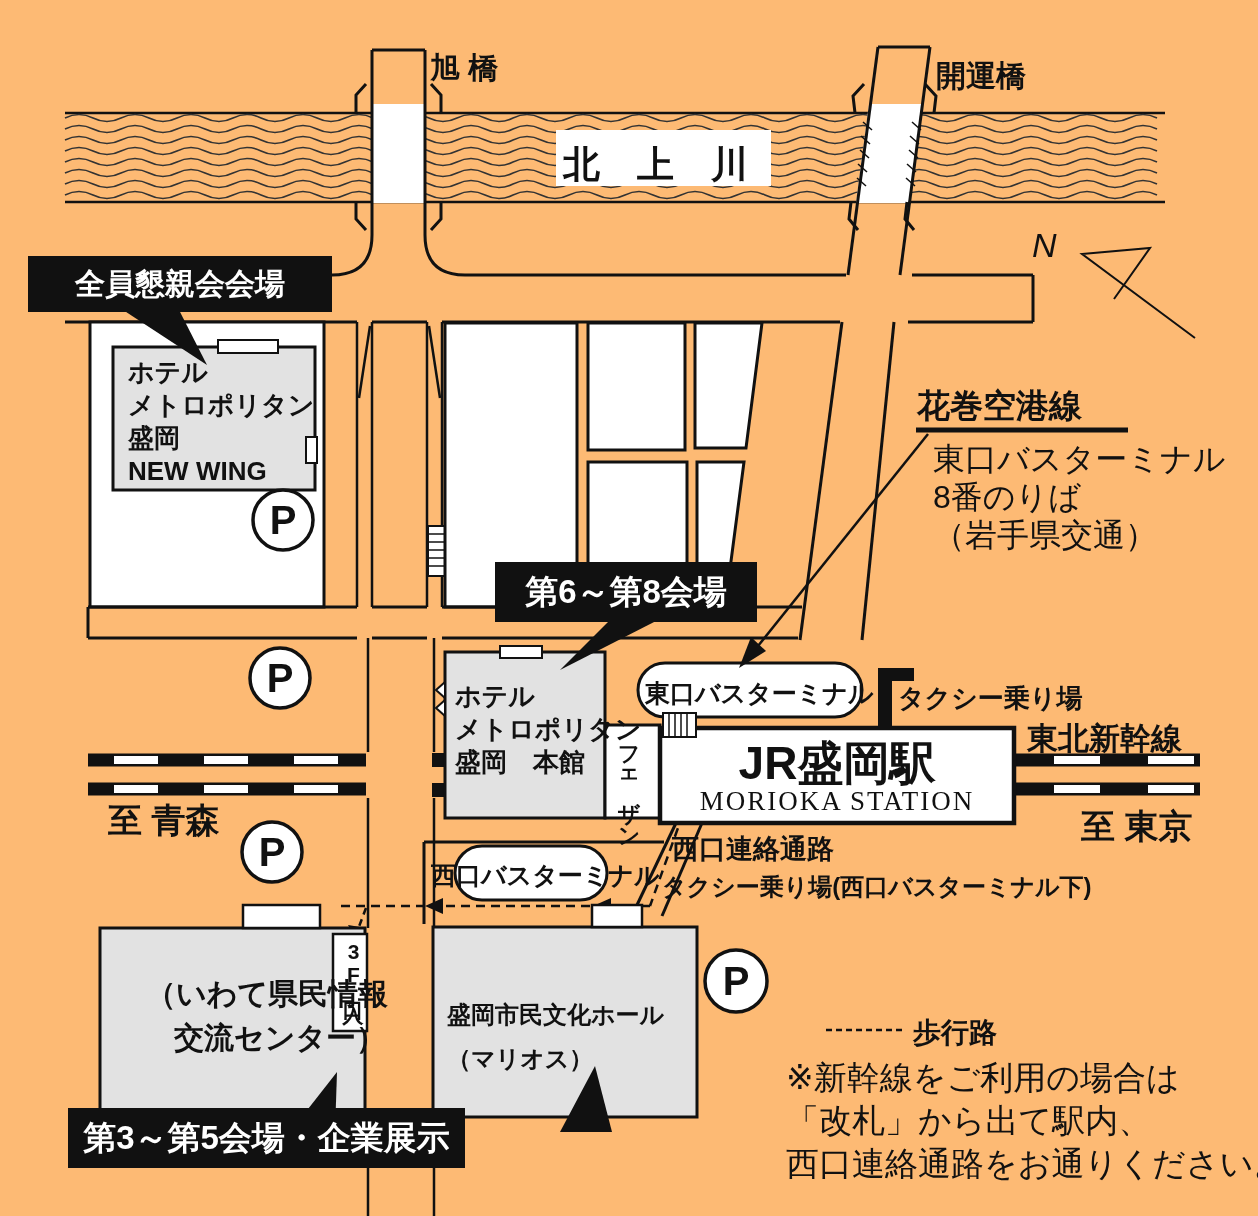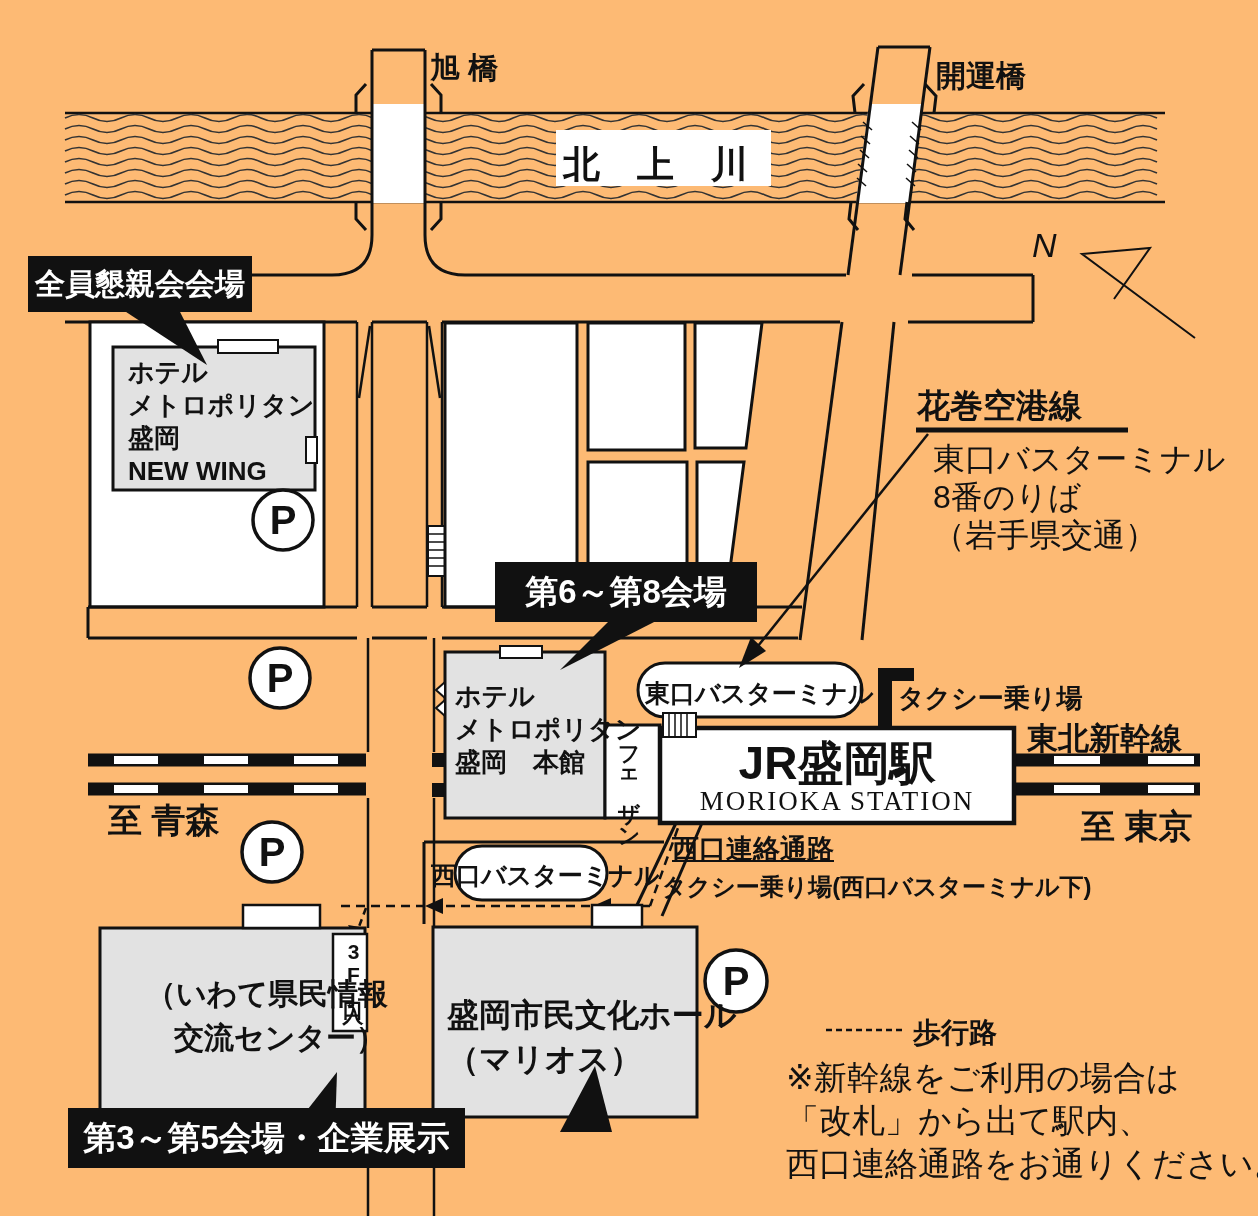--- a/index.html
+++ b/index.html
@@ -246,21 +246,21 @@
   </g>
 
   <line x1="826" y1="1030" x2="902" y2="1030" stroke="#111" stroke-width="2.5" stroke-dasharray="6 4"></line>
 </svg>
 
   <div class="t b" style="left:430px;top:48px;font-size:30px;">旭 橋</div>
   <div class="t b" style="left:936px;top:56px;font-size:30px;">開運橋</div>
   <div class="t b" style="left:563px;top:140px;font-size:37px;">北　上　川</div>
   <div class="t" style="left:1032px;top:226px;font-size:34px;font-style:italic;">N</div>
 
-  <div class="banner" style="left:28px;top:256px;width:224px;height:56px;font-size:30px;">全員懇親会会場</div>
+  <div class="banner" style="left:28px;top:256px;width:304px;height:56px;font-size:30px;">全員懇親会会場</div>
 
   <div class="t b lines" style="left:128px;top:356px;font-size:26px;line-height:33px;">
     <div>ホテル</div>
     <div>メトロポリタン</div>
     <div>盛岡</div>
     <div>NEW WING</div>
   </div>
 
   <div class="banner" style="left:495px;top:562px;width:262px;height:60px;font-size:33px;">第6～第8会場</div>
 
@@ -282,36 +282,36 @@
     <div>（岩手県交通）</div>
   </div>
 
   <div class="t b" style="left:660px;top:733px;width:354px;text-align:center;font-size:46px;">JR盛岡駅</div>
   <div class="t b" style="left:1027px;top:718px;font-size:31px;">東北新幹線</div>
 
   <div class="t serif" style="left:660px;top:786px;width:354px;text-align:center;font-size:27px;letter-spacing:2px;">MORIOKA STATION</div>
   <div class="t b" style="left:1081px;top:804px;font-size:34px;">至 東京</div>
   <div class="t b" style="left:108px;top:798px;font-size:34px;">至 青森</div>
 
-  <div class="t b" style="left:672px;top:831px;font-size:27px;text-decoration:underline;">西口連絡通路</div>
+  <div class="t b" style="left:672px;top:831px;font-size:27px;">西口連絡通路</div>
   <div class="t b" style="left:431px;top:859px;width:200px;text-align:center;font-size:25px;">西口バスターミナル</div>
   <div class="t b" style="left:662px;top:871px;font-size:24px;">タクシー乗り場(西口バスターミナル下)</div>
 
   <div class="pmark" style="left:253px;top:490px;width:60px;height:60px;">P</div>
   <div class="pmark" style="left:250px;top:648px;width:60px;height:60px;">P</div>
   <div class="pmark" style="left:242px;top:822px;width:60px;height:60px;">P</div>
   <div class="pmark" style="left:706px;top:951px;width:60px;height:60px;">P</div>
 
   <div class="t b lines" style="left:146px;top:972px;font-size:30px;line-height:44px;">
     <div>（いわて県民情報</div>
     <div style="margin-left:28px;">交流センター）</div>
   </div>
   <div class="t b vtext" style="left:339px;top:940px;font-size:21px;letter-spacing:0;">3F入口</div>
 
-  <div class="t b lines" style="left:447px;top:993px;font-size:32px;line-height:44px;">
+  <div class="t b lines" style="left:447px;top:993px;font-size:24px;line-height:44px;">
     <div>盛岡市民文化ホール</div>
     <div>（マリオス）</div>
   </div>
 
   <div class="banner" style="left:68px;top:1108px;width:397px;height:60px;font-size:33px;">第3～第5会場・企業展示</div>
 
   <div class="t b" style="left:913px;top:1014px;font-size:28px;">歩行路</div>
   <div class="t lines" style="left:786px;top:1056px;font-size:33px;line-height:43px;">
     <div>※新幹線をご利用の場合は</div>
     <div>「改札」から出て駅内、</div>

